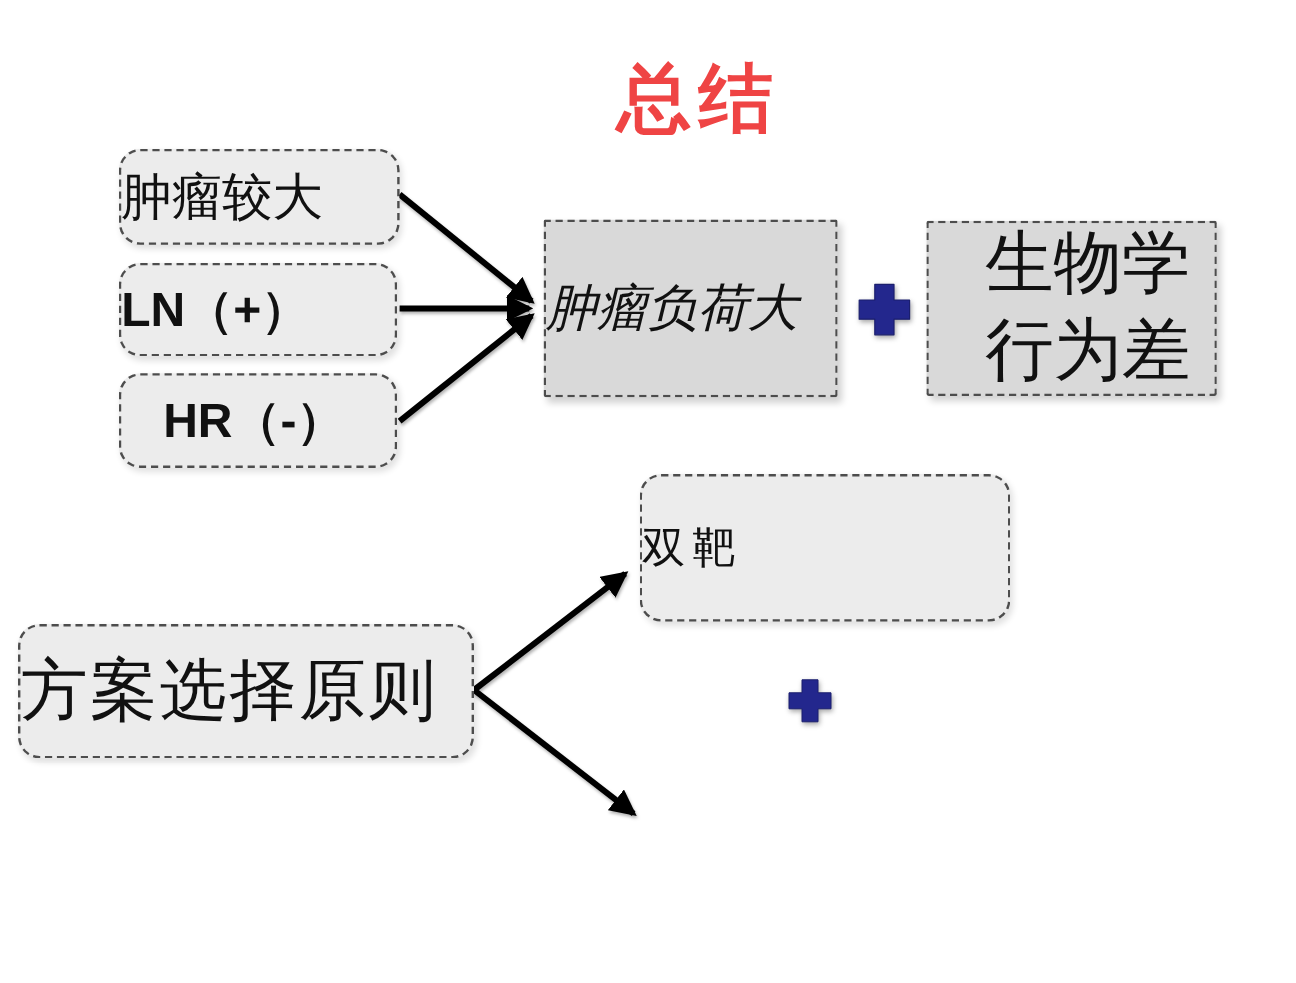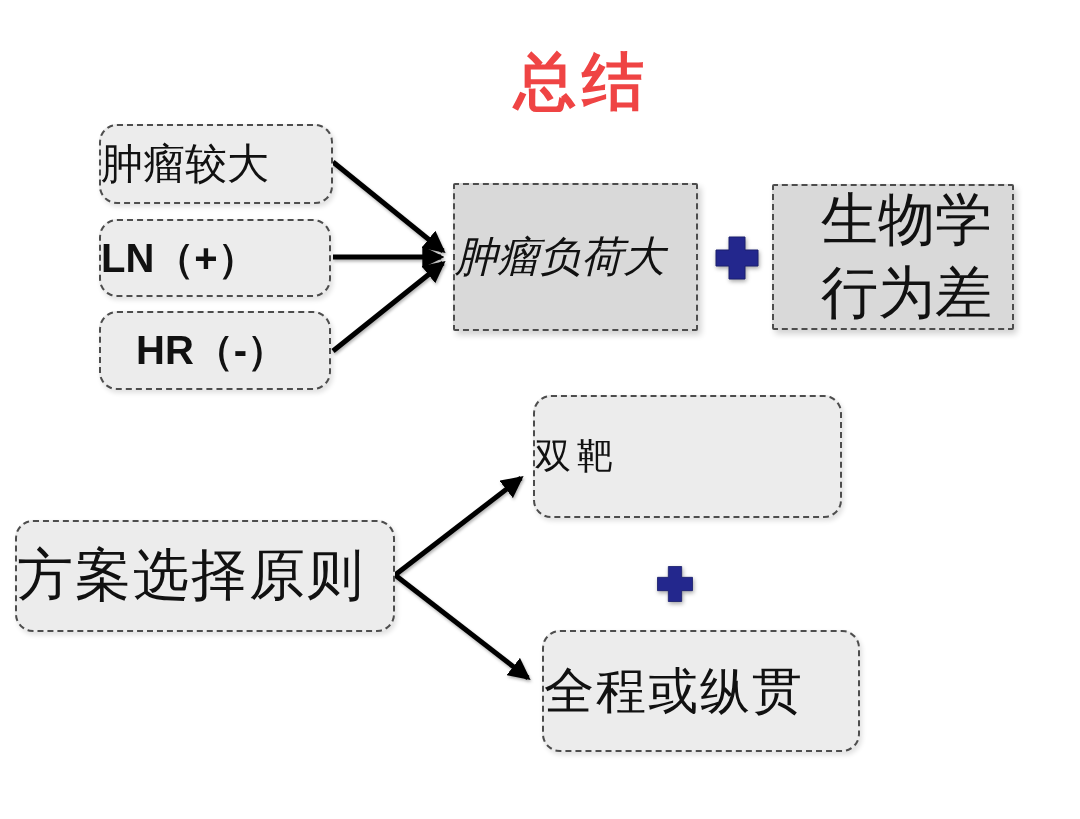--- a/index.html
+++ b/index.html
@@ -130,17 +130,14 @@
   <div class="box rounded dual cjk-serif">
     <span>双靶</span>
   </div>
 
   <div class="plus plus2">
     <svg viewBox="0 0 48 48" aria-hidden="true">
       <path d="M16,3 H32 V16 H45 V32 H32 V45 H16 V32 H3 V16 H16 Z" fill="#23278d" stroke="#1b1f6e" stroke-width="1" stroke-linejoin="round"></path>
     </svg>
   </div>
 
-  <div class="box rounded fullcourse cjk-serif">
-    <span>全程或纵贯</span>
-  </div>
 
 </div>
 
 </body></html>

